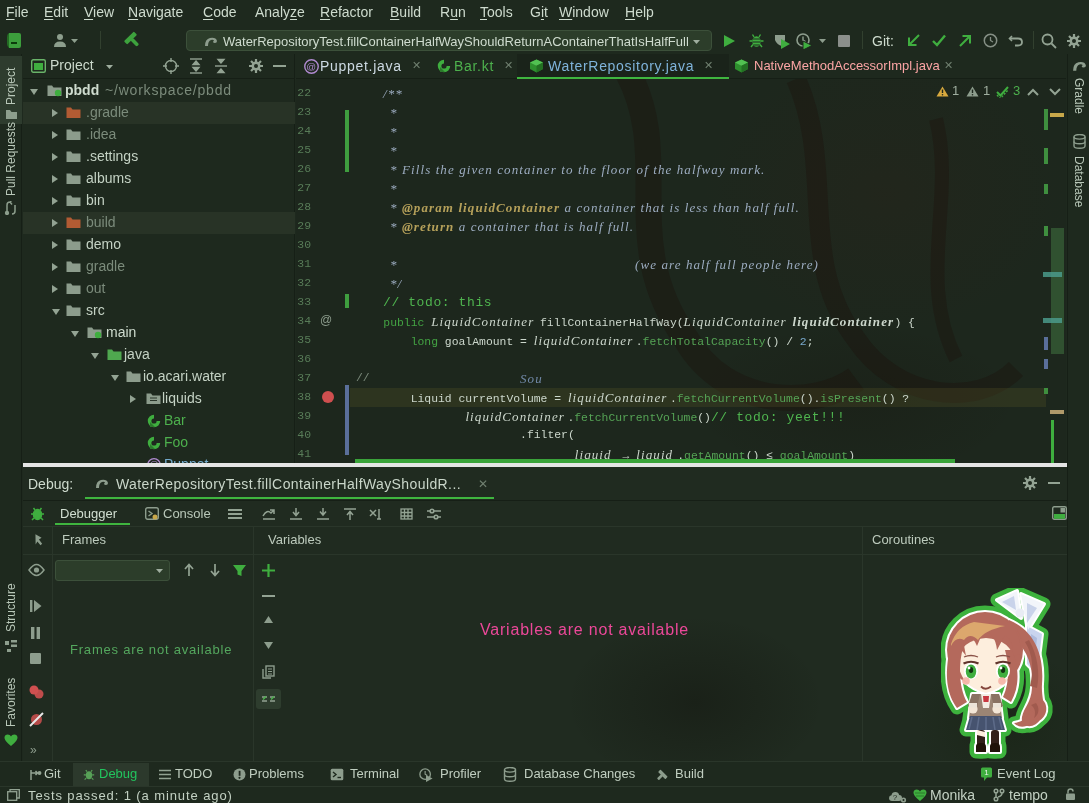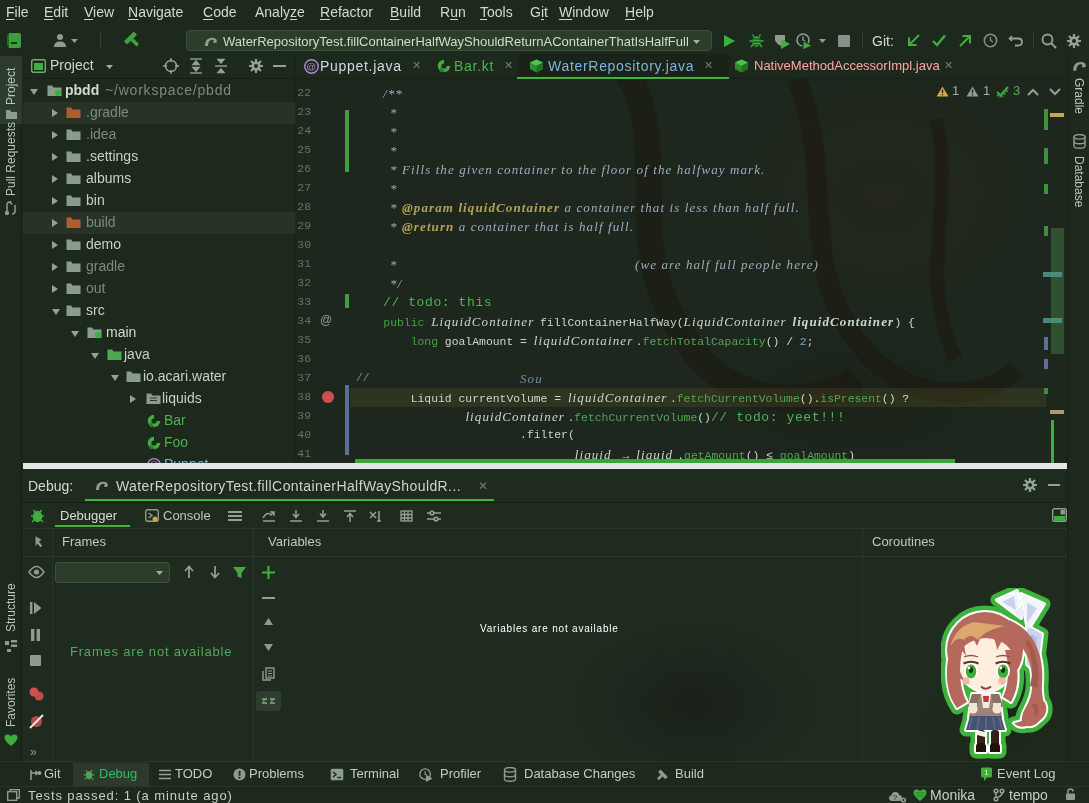--- a/index.html
+++ b/index.html
@@ -44,21 +44,21 @@
   .cmt, .jdoc { font-family:"Liberation Serif",serif; font-style:italic; }
   .jdoc { color:#9cacc0; letter-spacing:1.1px; font-size:13px; }
   .todo { color:#4fb54f; letter-spacing:0.6px; font-size:13px; }
   .cur { font-family:"Liberation Serif",serif; font-style:italic; display:inline-block; letter-spacing:1.1px; font-size:13px; }
   .tag { font-weight:bold; color:#b5a05a; }
   
   #rstripe { position:absolute; left:1067px; top:54px; width:22px; height:709px; background:#1e291e; border-left:1px solid #161f16; }
   .vlabelr { position:absolute; color:#b9c8b9; font-size:12px; white-space:nowrap; }
   .vlabelr > div { transform:rotate(90deg); transform-origin:0 0; }
   
-  #debug { position:absolute; left:23px; top:463px; width:1044px; height:298px; background:#202b20; border-top:6px solid #e5e5e5; }
+  #debug { position:absolute; left:23px; top:463px; width:1044px; height:298px; background:#202b20; border-top:4px solid #e5e5e5; }
   
   #stabs { position:absolute; left:0; top:761px; width:1089px; height:25px; background:#1e291e; border-top:1px solid #2a362a; font-size:13px; color:#c0cec0; }
   #sbar { position:absolute; left:0; top:786px; width:1089px; height:17px; background:#1e291e; border-top:1px solid #2a362a; font-size:13px; color:#c3d1c3; }
   .ic { position:absolute; }
 </style>
 </head>
 <body>
 <div id="menubar">
   <span style="left:6px"><u>F</u>ile</span>
   <span style="left:44px"><u>E</u>dit</span>
@@ -659,21 +659,21 @@
   <svg class="ic" style="left:239px;top:198px" width="13" height="14" viewBox="0 0 13 14" fill="none" stroke="#8d9d8d" stroke-width="1.4">
       <rect x="4" y="1" width="8" height="10"></rect>
       <path d="M1 4 L1 13 L9 13"></path>
       <path d="M6 4 L10 4 M6 6.5 L10 6.5 M6 9 L10 9" stroke-width="1.1"></path>
     </svg>
   <div style="position:absolute;left:233px;top:222px;width:25px;height:20px;background:#2e3d2e;border-radius:3px"></div>
   <svg class="ic" style="left:238px;top:228px" width="15" height="8" viewBox="0 0 15 8" stroke="#4db04d" stroke-width="1.6" fill="none">
       <path d="M1 2 L6 2 M9 2 L14 2 M1 6 L6 6 M9 6 L14 6" stroke="#93a393"></path>
       <path d="M2 4.5 L5 1.5 M10 4.5 L13 1.5" stroke="#4db04d"></path>
     </svg>
-  <span style="position:absolute;left:457px;top:154px;font-size:10px;color:#ffffff;letter-spacing:0.8px">Variables are not available</span>
+  <span style="position:absolute;left:457px;top:154px;font-size:16px;color:#ec4899;letter-spacing:0.8px">Variables are not available</span>
 </div>
 
 <div class="abs" id="monika" style="left:941px;top:588px;width:117px;height:172px">
 <svg width="117" height="172" viewBox="0 0 117 172">
   <g stroke="#3db23d" stroke-width="13" stroke-linejoin="round" fill="#3db23d">
     <circle cx="44" cy="62" r="38"></circle>
     <path d="M56 12 L76 3 L80 30 Z"></path>
     <path d="M80 6 L103 16 L87 42 Z"></path>
     <path d="M86 38 L101 46 L96 86 L86 76 Z"></path>
     <path d="M68 32 C96 44 103 70 101 96 C100 112 106 118 100 130 C94 142 79 140 81 129 C83 119 90 115 91 100 C93 78 85 54 62 44 Z"></path>

